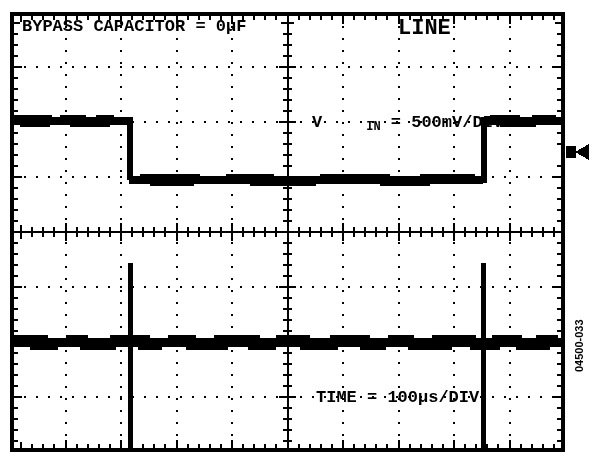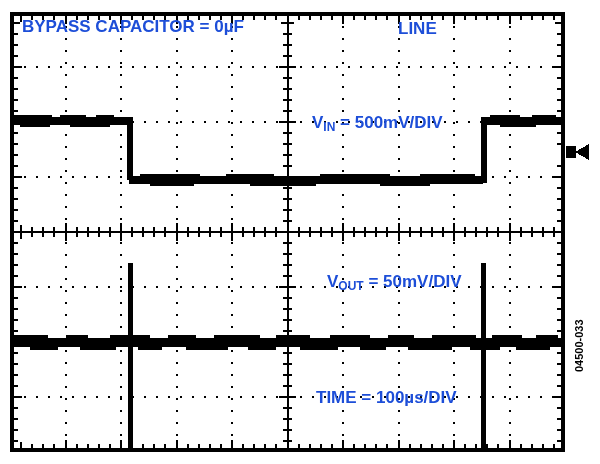--- a/index.html
+++ b/index.html
@@ -42,37 +42,37 @@
     left: 0;
     top: 0;
     width: 600px;
     height: 464px;
     pointer-events: none;
   }
 
   
   .annot {
     position: absolute;
-    color: #1d4ed8;
-    font-family: Liberation Sans, sans-serif;
+    color: #000000;
+    font-family: Liberation Mono, monospace;
     font-weight: bold;
     white-space: nowrap;
     letter-spacing: 0px;
   }
 
   #label-bypass-capacitor {
     left: 22px;
     top: 17px;
     font-size: 17px;
   }
 
   #label-line-interruption {
     left: 398px;
     top: 17px;
-    font-size: 17px;
+    font-size: 22px;
     line-height: 23px;
     white-space: normal;
     width: 160px;
   }
   #label-line-interruption .l2 { display: block; }
 
   #label-vin {
     left: 312px;
     top: 113px;
     font-size: 17px;
@@ -88,20 +88,21 @@
     font-size: 17px;
     text-align: right;
   }
 
   .sub {
     font-size: 12px;
     vertical-align: baseline;
     position: relative;
     top: 3px;
     font-weight: bold;
+    margin-left: 44px;
   }
 
   
   #figure-id {
     position: absolute;
     left: 573px;
     top: 372px;
     font-family: "Liberation Sans", sans-serif;
     font-size: 11px;
     font-weight: bold;
@@ -478,19 +479,18 @@
       <rect x="566" y="146" width="10" height="12"></rect>
     </g>
   </svg>
 
   <div class="annot" id="label-bypass-capacitor">BYPASS CAPACITOR = 0µF</div>
 
   <div class="annot" id="label-line-interruption"><span class="l1">LINE</span></div>
 
   <div class="annot" id="label-vin"><span>V</span><span class="sub">IN</span><span> = 500mV/DIV</span></div>
 
-  <div class="annot" id="label-vout"><span>V</span><span class="sub">OUT</span><span> = 50mV/DIV</span></div>
 
   <div class="annot" id="label-time">TIME = 100µs/DIV</div>
 
   <div id="figure-id">04500-033</div>
 
 </div>
 
 </body></html>

